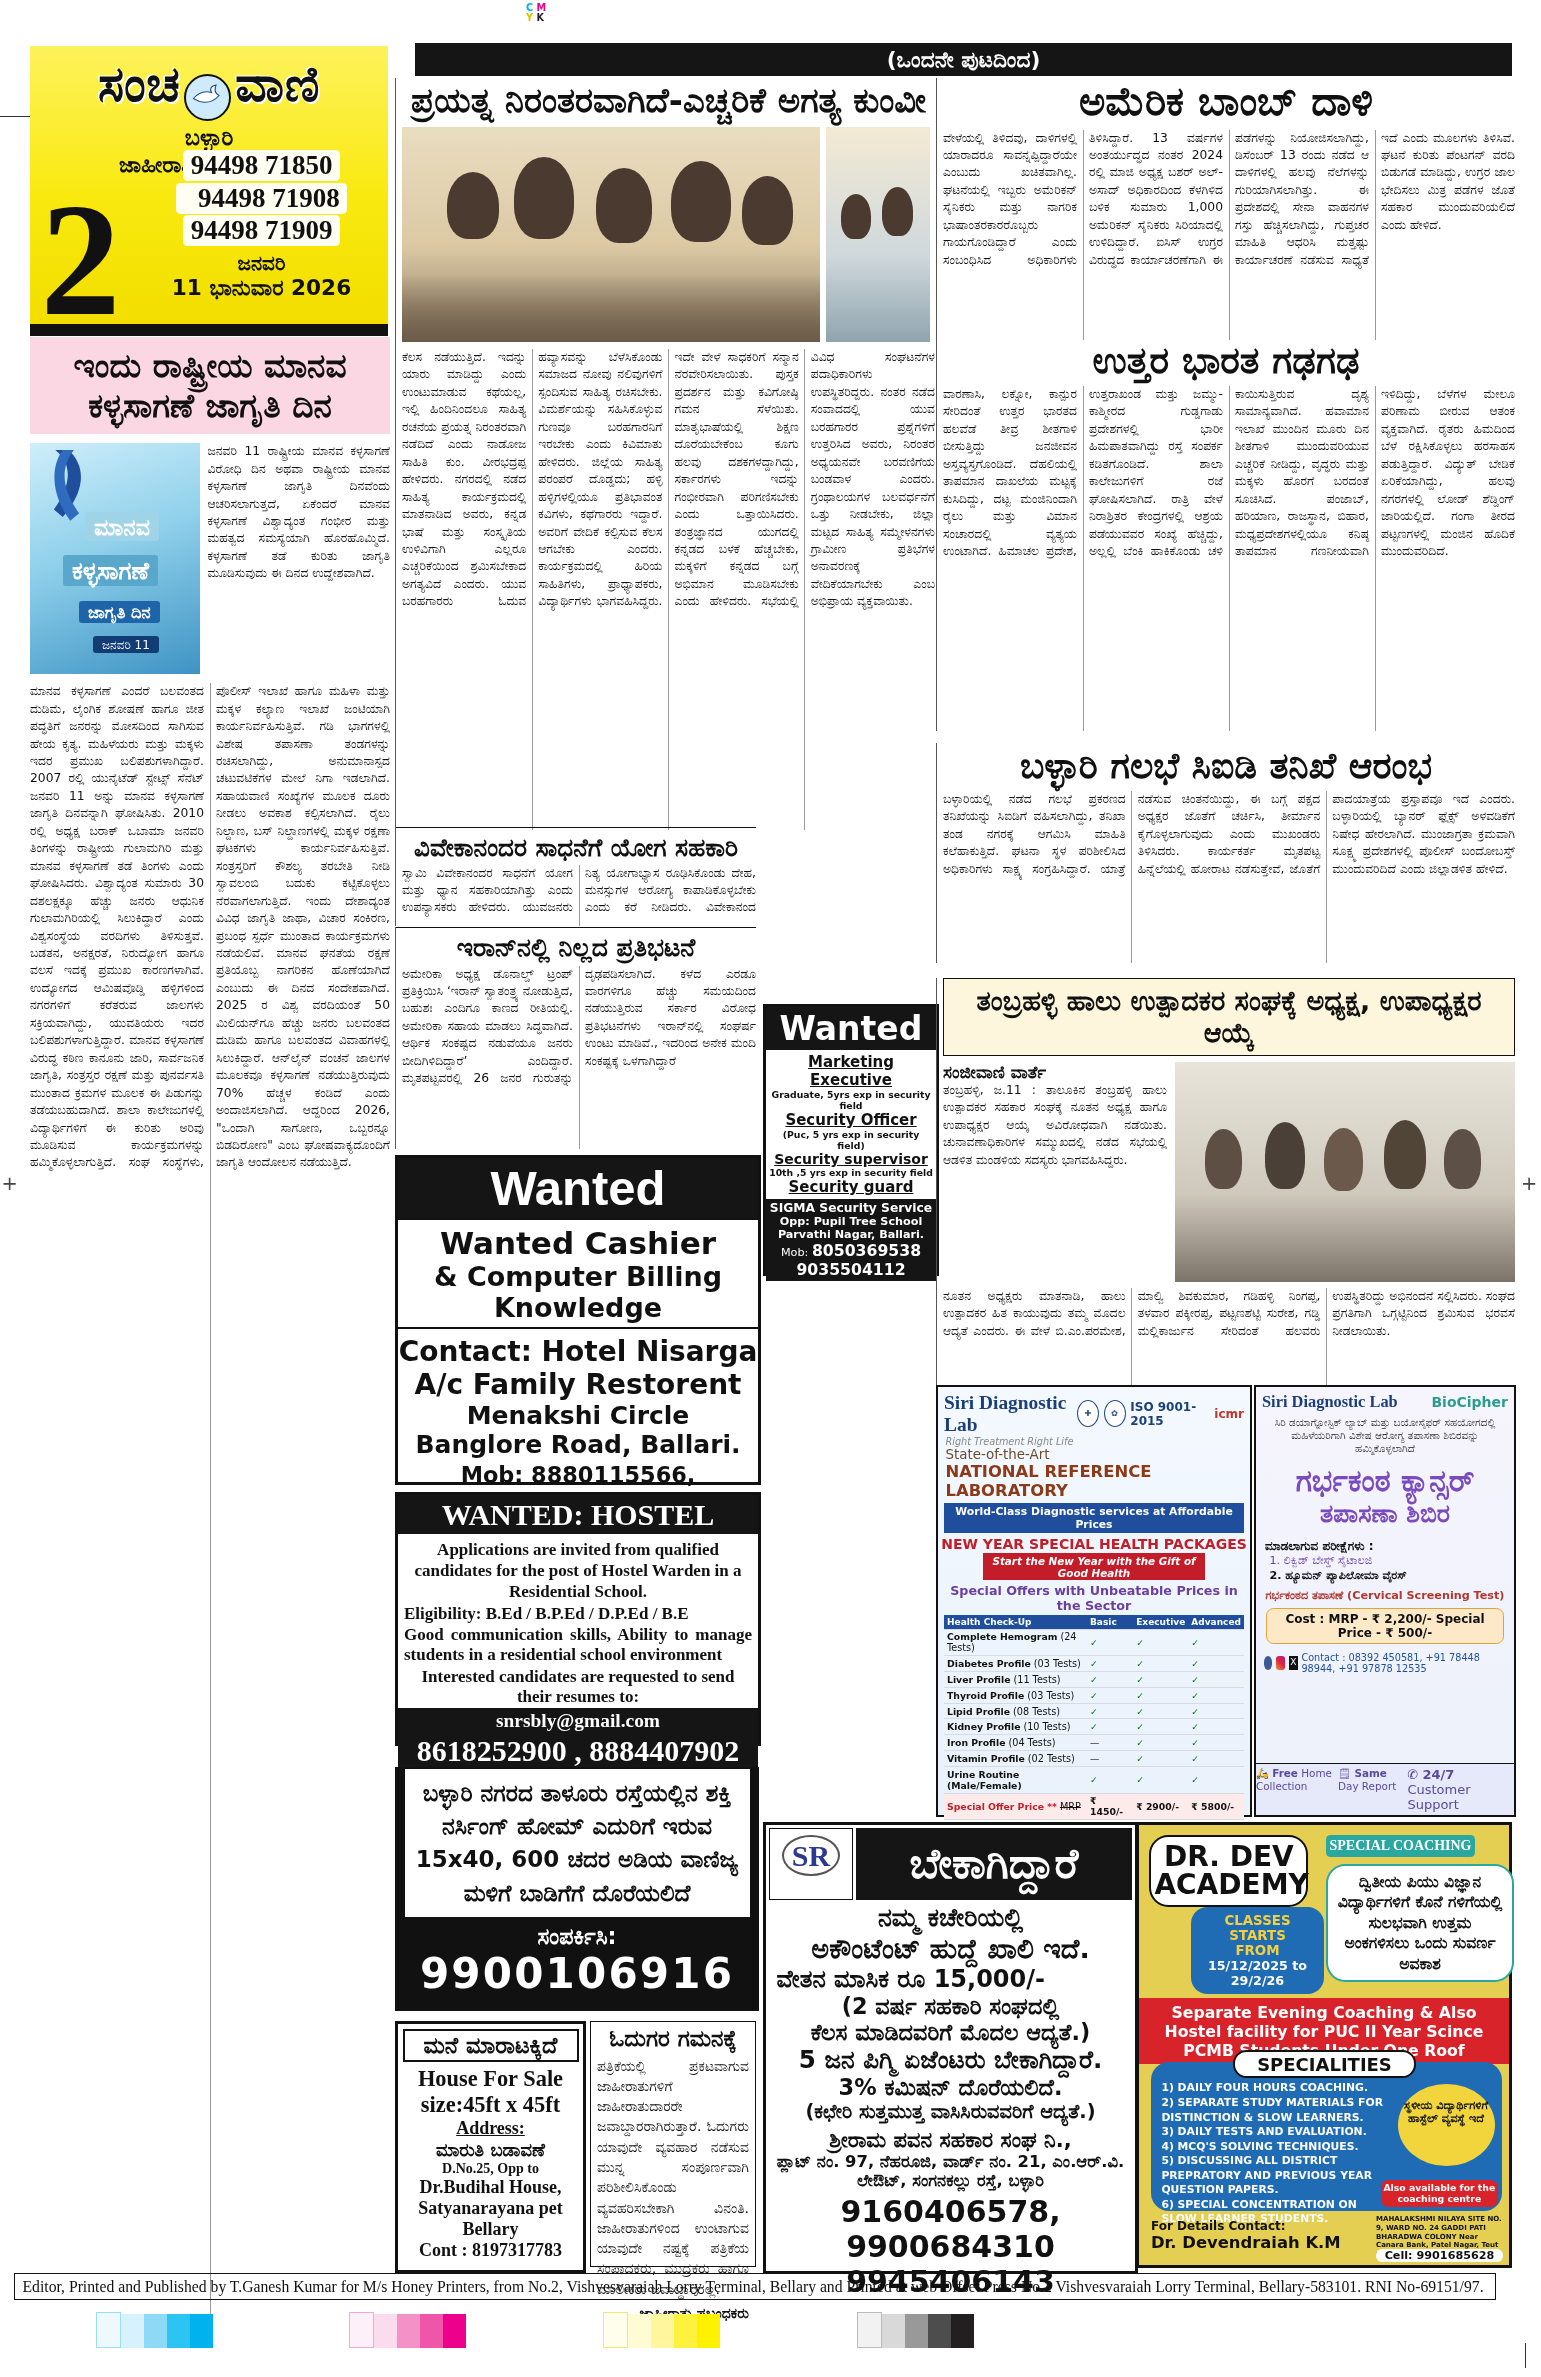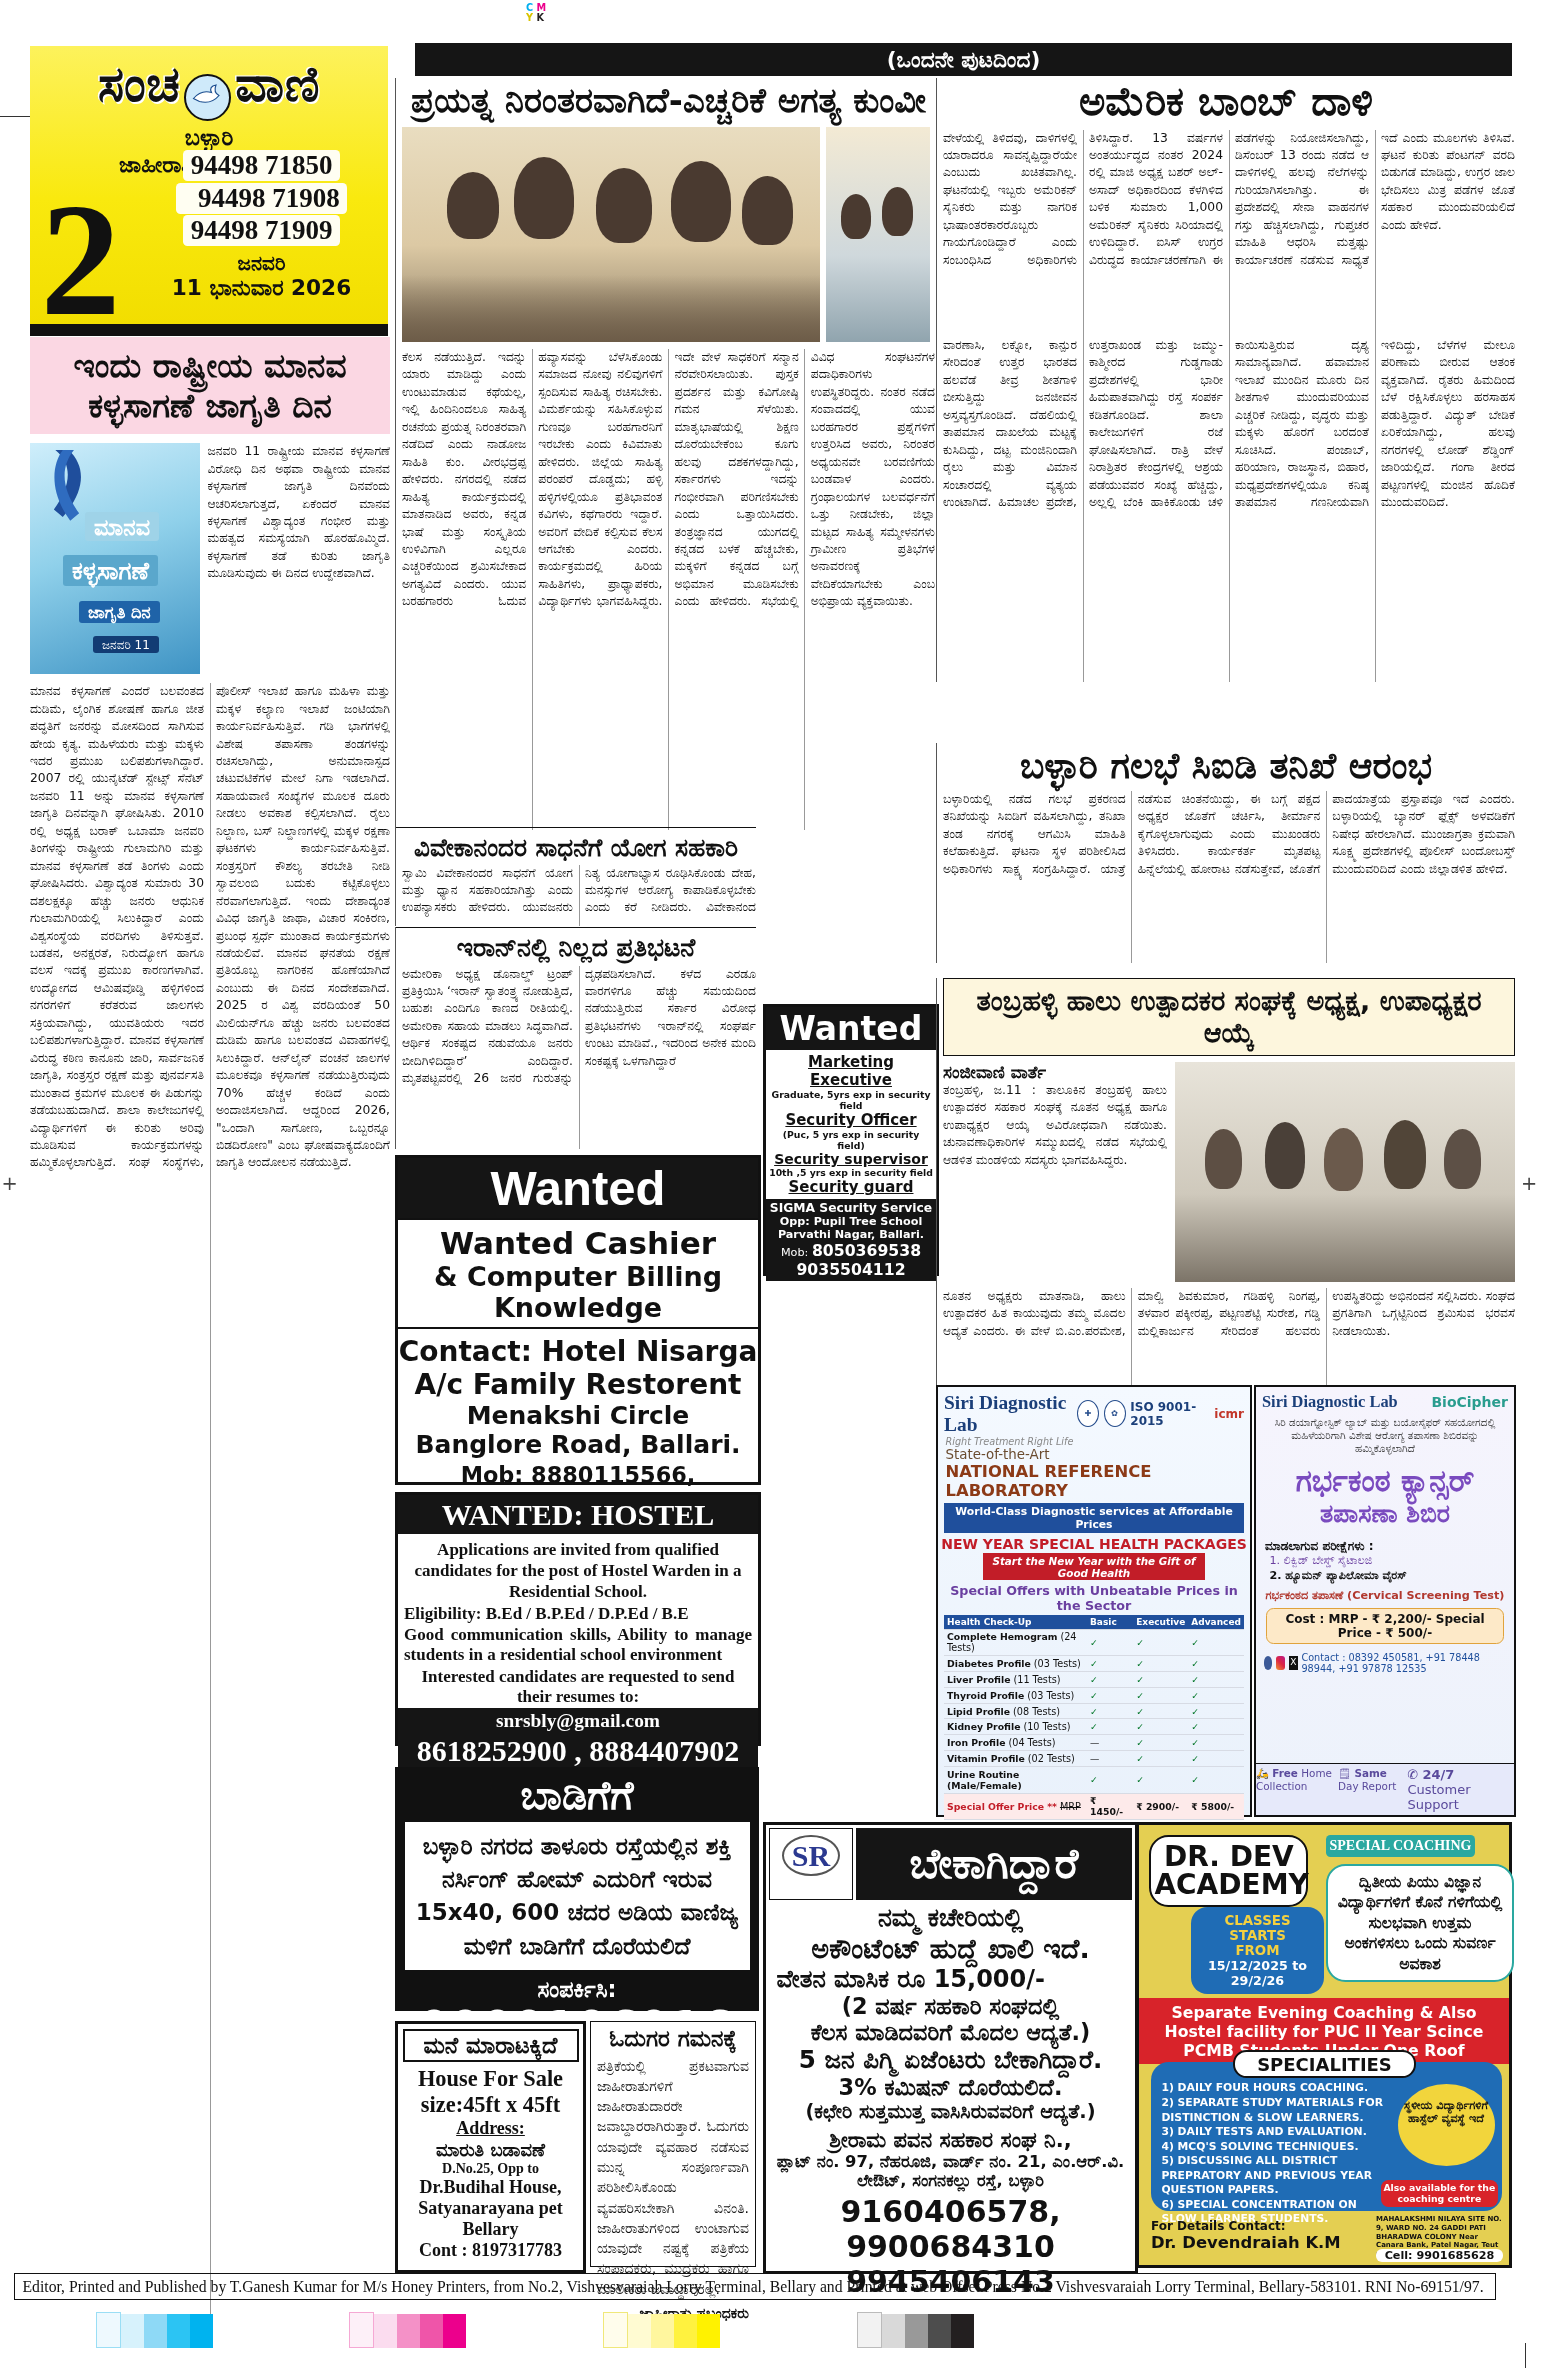--- a/index.html
+++ b/index.html
@@ -185,21 +185,20 @@
     <div class="b" style="font-size:17px;padding:1.5px 6px 0;">Eligibility: B.Ed / B.P.Ed / D.P.Ed / B.E</div>
     <div class="b j" style="font-size:17px;padding:1.5px 6px 0;">Good communication skills, Ability to manage students in a residential school environment</div>
     <div class="c b" style="font-size:17px;padding:1.5px 6px;">Interested candidates are requested to send their resumes to:</div>
     <div class="blackbar c">
       <div class="b" style="font-size:19.4px;padding-top:2.2px;">snrsbly@gmail.com</div>
       <div class="b" style="font-size:30px;padding:1.5px 0 4.5px;">8618252900 , 8884407902</div>
     </div>
   </div>
 
   <div class="abs" style="left:395px;top:1767px;width:360px;height:240px;background:#111;border:2.2px solid #111;">
-    <div class="c b" style="color:#fff;font-size:40px;padding:3px 0;">ಬಾಡಿಗೆಗೆ</div>
     <div class="c b" style="background:#fff;margin:0 7.5px;padding:7.5px 9px;font-size:23px;line-height:1.45;">ಬಳ್ಳಾರಿ ನಗರದ ತಾಳೂರು ರಸ್ತೆಯಲ್ಲಿನ ಶಕ್ತಿ ನರ್ಸಿಂಗ್ ಹೋಮ್ ಎದುರಿಗೆ ಇರುವ 15x40, 600 ಚದರ ಅಡಿಯ ವಾಣಿಜ್ಯ ಮಳಿಗೆ ಬಾಡಿಗೆಗೆ ದೊರೆಯಲಿದೆ</div>
     <div class="c b" style="color:#fff;font-size:22.4px;padding-top:6px;">ಸಂಪರ್ಕಿಸಿ:</div>
     <div class="c b" style="color:#fff;font-size:42px;letter-spacing:2.2px;">9900106916</div>
   </div>
 
   <div class="abs adbox c" style="left:395px;top:2021px;width:185px;height:246px;">
     <div class="b inbox" style="font-size:22.4px;margin:4.5px;padding:1.5px 0;">ಮನೆ ಮಾರಾಟಕ್ಕಿದೆ</div>
     <div class="b serif" style="font-size:22.4px;">House For Sale</div>
     <div class="b serif" style="font-size:22.4px;">size:45ft x 45ft</div>
     <div class="b serif" style="font-size:18px;text-decoration:underline;">Address:</div>
@@ -216,20 +215,21 @@
     <div class="j" style="font-size:14px;line-height:1.45;margin-top:4.5px;">ಪತ್ರಿಕೆಯಲ್ಲಿ ಪ್ರಕಟವಾಗುವ ಜಾಹೀರಾತುಗಳಿಗೆ ಜಾಹೀರಾತುದಾರರೇ ಜವಾಬ್ದಾರರಾಗಿರುತ್ತಾರೆ. ಓದುಗರು ಯಾವುದೇ ವ್ಯವಹಾರ ನಡೆಸುವ ಮುನ್ನ ಸಂಪೂರ್ಣವಾಗಿ ಪರಿಶೀಲಿಸಿಕೊಂಡು ವ್ಯವಹರಿಸಬೇಕಾಗಿ ವಿನಂತಿ. ಜಾಹೀರಾತುಗಳಿಂದ ಉಂಟಾಗುವ ಯಾವುದೇ ನಷ್ಟಕ್ಕೆ ಪತ್ರಿಕೆಯ ಸಂಪಾದಕರು, ಮುದ್ರಕರು ಹಾಗೂ ಮಾಲೀಕರು ಜವಾಬ್ದಾರರಲ್ಲ.</div>
     <div class="b" style="font-size:14px;text-align:right;margin-top:6px;">ಜಾಹೀರಾತು ಪ್ರಬಂಧಕರು</div>
   </div>
 
   <div class="abs rule-l" style="left:936px;top:78px;width:578px;">
     <div class="c b" style="font-size:40px;padding:0 0 4.5px;">ಅಮೆರಿಕ ಬಾಂಬ್ ದಾಳಿ</div>
     <div class="j body-sm cols4 clip" style="height:210px;padding-left:6px;">ವೇಳೆಯಲ್ಲಿ ತಿಳಿದವು, ದಾಳಿಗಳಲ್ಲಿ ಯಾರಾದರೂ ಸಾವನ್ನಪ್ಪಿದ್ದಾರೆಯೇ ಎಂಬುದು ಖಚಿತವಾಗಿಲ್ಲ. ಘಟನೆಯಲ್ಲಿ ಇಬ್ಬರು ಅಮೆರಿಕನ್ ಸೈನಿಕರು ಮತ್ತು ನಾಗರಿಕ ಭಾಷಾಂತರಕಾರರೊಬ್ಬರು ಗಾಯಗೊಂಡಿದ್ದಾರೆ ಎಂದು ಸಂಬಂಧಿಸಿದ ಅಧಿಕಾರಿಗಳು ತಿಳಿಸಿದ್ದಾರೆ. 13 ವರ್ಷಗಳ ಅಂತರ್ಯುದ್ಧದ ನಂತರ 2024 ರಲ್ಲಿ ಮಾಜಿ ಅಧ್ಯಕ್ಷ ಬಶರ್ ಅಲ್-ಅಸಾದ್ ಅಧಿಕಾರದಿಂದ ಕೆಳಗಿಳಿದ ಬಳಿಕ ಸುಮಾರು 1,000 ಅಮೆರಿಕನ್ ಸೈನಿಕರು ಸಿರಿಯಾದಲ್ಲಿ ಉಳಿದಿದ್ದಾರೆ. ಐಸಿಸ್ ಉಗ್ರರ ವಿರುದ್ಧದ ಕಾರ್ಯಾಚರಣೆಗಾಗಿ ಈ ಪಡೆಗಳನ್ನು ನಿಯೋಜಿಸಲಾಗಿದ್ದು, ಡಿಸೆಂಬರ್ 13 ರಂದು ನಡೆದ ಆ ದಾಳಿಗಳಲ್ಲಿ ಹಲವು ನೆಲೆಗಳನ್ನು ಗುರಿಯಾಗಿಸಲಾಗಿತ್ತು. ಈ ಪ್ರದೇಶದಲ್ಲಿ ಸೇನಾ ವಾಹನಗಳ ಗಸ್ತು ಹೆಚ್ಚಿಸಲಾಗಿದ್ದು, ಗುಪ್ತಚರ ಮಾಹಿತಿ ಆಧರಿಸಿ ಮತ್ತಷ್ಟು ಕಾರ್ಯಾಚರಣೆ ನಡೆಸುವ ಸಾಧ್ಯತೆ ಇದೆ ಎಂದು ಮೂಲಗಳು ತಿಳಿಸಿವೆ. ಘಟನೆ ಕುರಿತು ಪೆಂಟಗನ್ ವರದಿ ಬಿಡುಗಡೆ ಮಾಡಿದ್ದು, ಉಗ್ರರ ಜಾಲ ಭೇದಿಸಲು ಮಿತ್ರ ಪಡೆಗಳ ಜೊತೆ ಸಹಕಾರ ಮುಂದುವರಿಯಲಿದೆ ಎಂದು ಹೇಳಿದೆ.</div>
   </div>
 
   <div class="abs rule-l" style="left:936px;top:337px;width:578px;">
+    <div class="c b" style="font-size:37px;padding:1.5px 0 4.5px;">ಉತ್ತರ ಭಾರತ ಗಢಗಢ</div>
     <div class="j body-sm cols4 clip" style="height:345px;padding-left:6px;">ವಾರಣಾಸಿ, ಲಕ್ನೋ, ಕಾನ್ಪುರ ಸೇರಿದಂತೆ ಉತ್ತರ ಭಾರತದ ಹಲವೆಡೆ ತೀವ್ರ ಶೀತಗಾಳಿ ಬೀಸುತ್ತಿದ್ದು ಜನಜೀವನ ಅಸ್ತವ್ಯಸ್ತಗೊಂಡಿದೆ. ದೆಹಲಿಯಲ್ಲಿ ತಾಪಮಾನ ದಾಖಲೆಯ ಮಟ್ಟಕ್ಕೆ ಕುಸಿದಿದ್ದು, ದಟ್ಟ ಮಂಜಿನಿಂದಾಗಿ ರೈಲು ಮತ್ತು ವಿಮಾನ ಸಂಚಾರದಲ್ಲಿ ವ್ಯತ್ಯಯ ಉಂಟಾಗಿದೆ. ಹಿಮಾಚಲ ಪ್ರದೇಶ, ಉತ್ತರಾಖಂಡ ಮತ್ತು ಜಮ್ಮು-ಕಾಶ್ಮೀರದ ಗುಡ್ಡಗಾಡು ಪ್ರದೇಶಗಳಲ್ಲಿ ಭಾರೀ ಹಿಮಪಾತವಾಗಿದ್ದು ರಸ್ತೆ ಸಂಪರ್ಕ ಕಡಿತಗೊಂಡಿದೆ. ಶಾಲಾ ಕಾಲೇಜುಗಳಿಗೆ ರಜೆ ಘೋಷಿಸಲಾಗಿದೆ. ರಾತ್ರಿ ವೇಳೆ ನಿರಾಶ್ರಿತರ ಕೇಂದ್ರಗಳಲ್ಲಿ ಆಶ್ರಯ ಪಡೆಯುವವರ ಸಂಖ್ಯೆ ಹೆಚ್ಚಿದ್ದು, ಅಲ್ಲಲ್ಲಿ ಬೆಂಕಿ ಹಾಕಿಕೊಂಡು ಚಳಿ ಕಾಯಿಸುತ್ತಿರುವ ದೃಶ್ಯ ಸಾಮಾನ್ಯವಾಗಿದೆ. ಹವಾಮಾನ ಇಲಾಖೆ ಮುಂದಿನ ಮೂರು ದಿನ ಶೀತಗಾಳಿ ಮುಂದುವರಿಯುವ ಎಚ್ಚರಿಕೆ ನೀಡಿದ್ದು, ವೃದ್ಧರು ಮತ್ತು ಮಕ್ಕಳು ಹೊರಗೆ ಬರದಂತೆ ಸೂಚಿಸಿದೆ. ಪಂಜಾಬ್, ಹರಿಯಾಣ, ರಾಜಸ್ಥಾನ, ಬಿಹಾರ, ಮಧ್ಯಪ್ರದೇಶಗಳಲ್ಲಿಯೂ ಕನಿಷ್ಠ ತಾಪಮಾನ ಗಣನೀಯವಾಗಿ ಇಳಿದಿದ್ದು, ಬೆಳೆಗಳ ಮೇಲೂ ಪರಿಣಾಮ ಬೀರುವ ಆತಂಕ ವ್ಯಕ್ತವಾಗಿದೆ. ರೈತರು ಹಿಮದಿಂದ ಬೆಳೆ ರಕ್ಷಿಸಿಕೊಳ್ಳಲು ಹರಸಾಹಸ ಪಡುತ್ತಿದ್ದಾರೆ. ವಿದ್ಯುತ್ ಬೇಡಿಕೆ ಏರಿಕೆಯಾಗಿದ್ದು, ಹಲವು ನಗರಗಳಲ್ಲಿ ಲೋಡ್ ಶೆಡ್ಡಿಂಗ್ ಜಾರಿಯಲ್ಲಿದೆ. ಗಂಗಾ ತೀರದ ಪಟ್ಟಣಗಳಲ್ಲಿ ಮಂಜಿನ ಹೊದಿಕೆ ಮುಂದುವರಿದಿದೆ.</div>
   </div>
 
   <div class="abs rule-l" style="left:936px;top:743px;width:578px;">
     <div class="c b" style="font-size:36px;padding:1.5px 0 4.5px;">ಬಳ್ಳಾರಿ ಗಲಭೆ ಸಿಐಡಿ ತನಿಖೆ ಆರಂಭ</div>
     <div class="j body-sm cols3 clip" style="height:172px;padding-left:6px;">ಬಳ್ಳಾರಿಯಲ್ಲಿ ನಡೆದ ಗಲಭೆ ಪ್ರಕರಣದ ತನಿಖೆಯನ್ನು ಸಿಐಡಿಗೆ ವಹಿಸಲಾಗಿದ್ದು, ತನಿಖಾ ತಂಡ ನಗರಕ್ಕೆ ಆಗಮಿಸಿ ಮಾಹಿತಿ ಕಲೆಹಾಕುತ್ತಿದೆ. ಘಟನಾ ಸ್ಥಳ ಪರಿಶೀಲಿಸಿದ ಅಧಿಕಾರಿಗಳು ಸಾಕ್ಷ್ಯ ಸಂಗ್ರಹಿಸಿದ್ದಾರೆ. ಯಾತ್ರೆ ನಡೆಸುವ ಚಿಂತನೆಯಿದ್ದು, ಈ ಬಗ್ಗೆ ಪಕ್ಷದ ಅಧ್ಯಕ್ಷರ ಜೊತೆಗೆ ಚರ್ಚಿಸಿ, ತೀರ್ಮಾನ ಕೈಗೊಳ್ಳಲಾಗುವುದು ಎಂದು ಮುಖಂಡರು ತಿಳಿಸಿದರು. ಕಾರ್ಯಕರ್ತ ಮೃತಪಟ್ಟ ಹಿನ್ನೆಲೆಯಲ್ಲಿ ಹೋರಾಟ ನಡೆಸುತ್ತೇವೆ, ಜೊತೆಗೆ ಪಾದಯಾತ್ರೆಯ ಪ್ರಸ್ತಾಪವೂ ಇದೆ ಎಂದರು. ಬಳ್ಳಾರಿಯಲ್ಲಿ ಬ್ಯಾನರ್ ಫ್ಲೆಕ್ಸ್ ಅಳವಡಿಕೆಗೆ ನಿಷೇಧ ಹೇರಲಾಗಿದೆ. ಮುಂಜಾಗ್ರತಾ ಕ್ರಮವಾಗಿ ಸೂಕ್ಷ್ಮ ಪ್ರದೇಶಗಳಲ್ಲಿ ಪೊಲೀಸ್ ಬಂದೋಬಸ್ತ್ ಮುಂದುವರಿದಿದೆ ಎಂದು ಜಿಲ್ಲಾಡಳಿತ ಹೇಳಿದೆ.</div>
   </div>
 
   <div class="abs rule-l" style="left:936px;top:978px;width:578px;">
     <div class="c b" style="background:#fdf6dd;border:1.5px solid #111;font-size:27px;padding:6px 3px;margin-left:6px;">ತಂಬ್ರಹಳ್ಳಿ ಹಾಲು ಉತ್ಪಾದಕರ ಸಂಘಕ್ಕೆ ಅಧ್ಯಕ್ಷ, ಉಪಾಧ್ಯಕ್ಷರ ಆಯ್ಕೆ</div>

